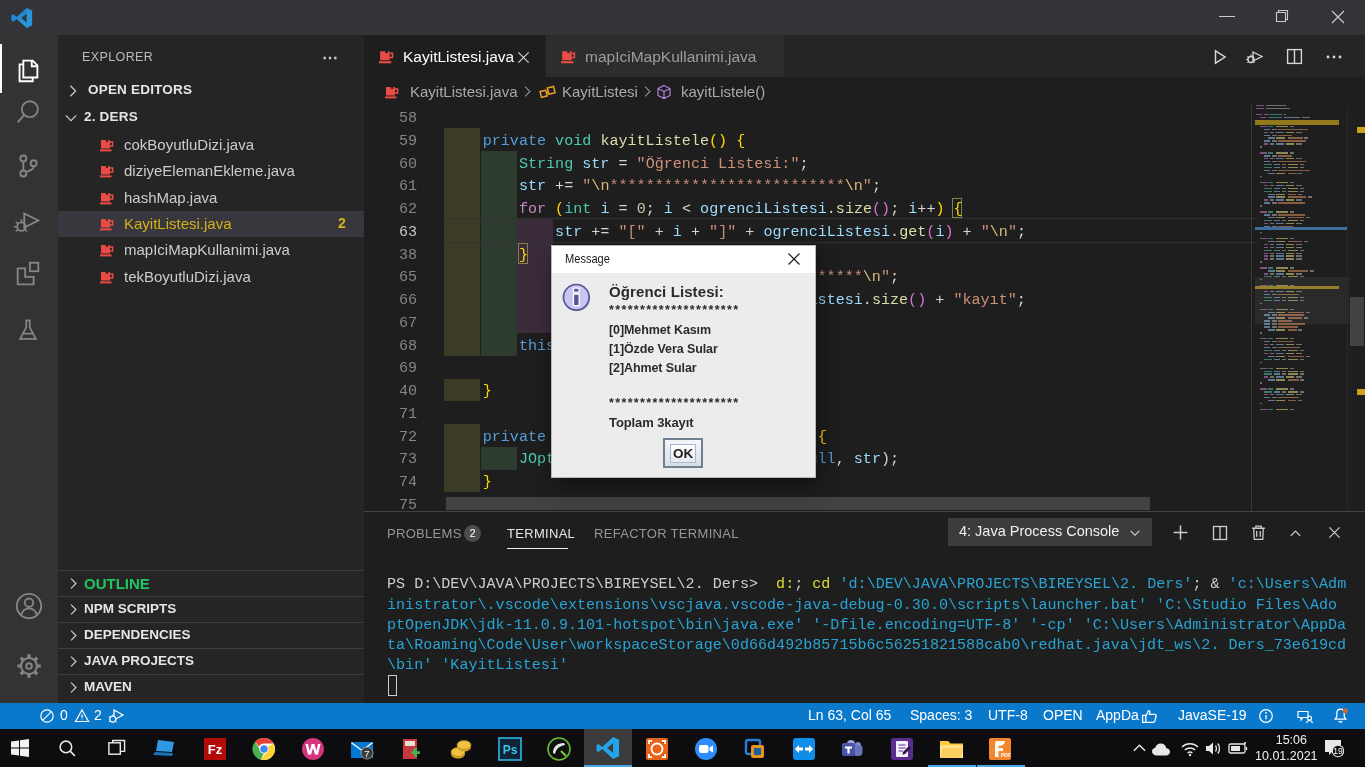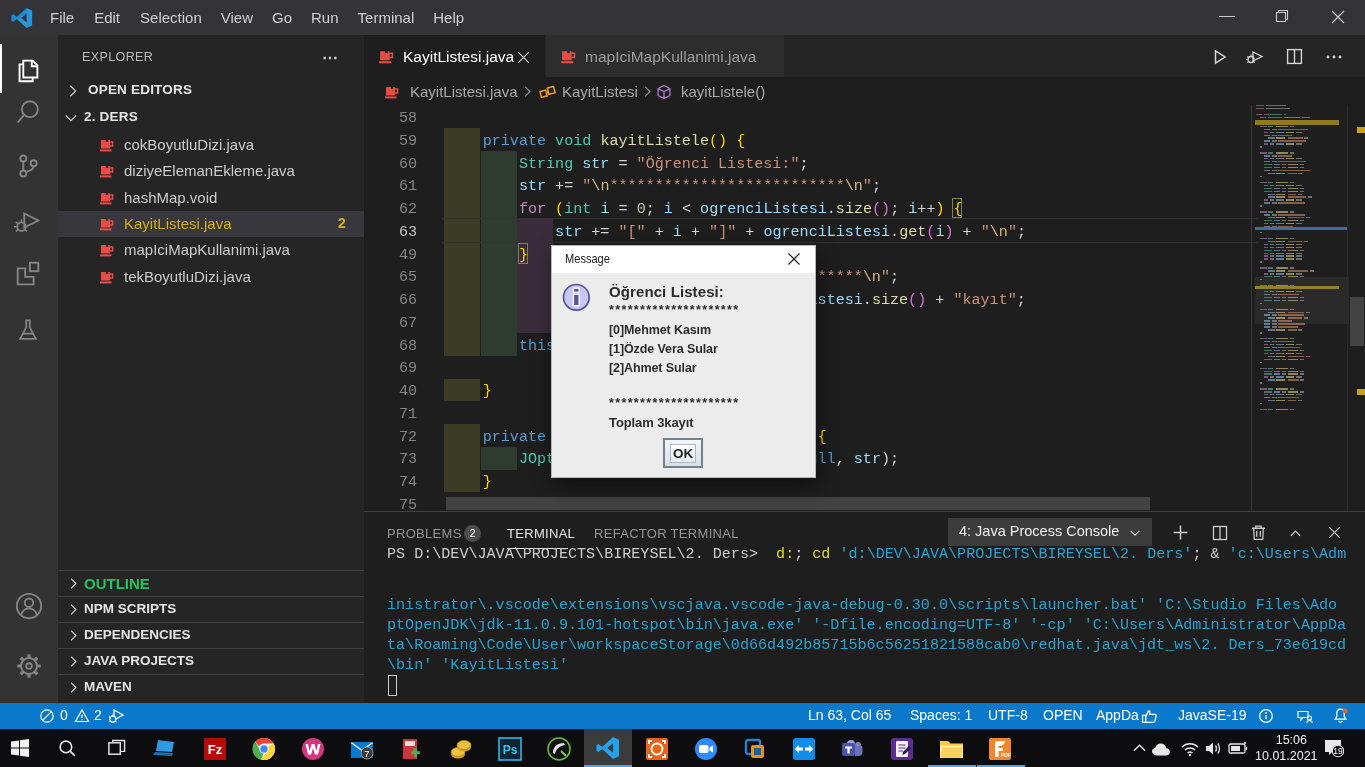--- a/index.html
+++ b/index.html
@@ -16,30 +16,20 @@
 <body>
 <div id="root">
 
 <div class="abs" style="left:0;top:0;width:1365px;height:35px;background:#343438;"></div>
 <div class="abs" id="vslogo" style="left:11px;top:7px;">
 <svg width="22" height="22" viewBox="0 0 100 100">
 <path fill="#2994da" fill-rule="evenodd" d="M71 4 L96 16 L96 84 L71 96 L26 54 L10 67 L2 61 L2 39 L10 33 L26 46 Z M71 30 L47 50 L71 70 Z"></path>
 <path fill="#1277bd" d="M2 39 L10 33 L26 46 L71 4 L71 30 L47 50 L26 54 L10 67 L2 61 Z" opacity="0.35"></path>
 </svg>
 </div>
-<div class="abs" style="left:0;top:0;height:35px;display:flex;align-items:center;color:#d0d0d0;font-size:15px;">
-  <span style="margin-left:50px">File</span>
-  <span style="margin-left:20px">Edit</span>
-  <span style="margin-left:20px">Selection</span>
-  <span style="margin-left:19px">View</span>
-  <span style="margin-left:19px">Go</span>
-  <span style="margin-left:19px">Run</span>
-  <span style="margin-left:19px">Terminal</span>
-  <span style="margin-left:19px">Help</span>
-</div>
 
 <div class="abs" style="left:1219px;top:16px;width:16px;height:1px;background:#cccccc;"></div>
 <svg class="abs" style="left:1275px;top:9px;" width="14" height="14" viewBox="0 0 14 14">
       <path fill="none" stroke="#cccccc" stroke-width="1.1" d="M1.5 3.5 H10.5 V12.5 H1.5 Z M3.5 3.5 V1.5 H12.5 V10.5 H10.5"></path>
     </svg>
 <svg class="abs" style="left:1330px;top:9px;" width="16" height="16" viewBox="0 0 16 16">
       <path stroke="#cccccc" stroke-width="1.2" d="M2 2 L14 14 M14 2 L2 14"></path>
     </svg>
 
 <div class="abs" style="left:0;top:35px;width:58px;height:668px;background:#333333;"></div>
@@ -122,21 +112,21 @@
           <path d="M11 5 h2.6 v4 h-2.6" fill="none" stroke="#ea4c45" stroke-width="1.5"></path>
           <rect x="1" y="12.4" width="11.5" height="2" fill="#ea4c45"></rect>
         </svg>
     <div class="abs" style="left:124px;top:162px;color:#cccccc;font-size:15px;">diziyeElemanEkleme.java</div>
     <svg class="abs" style="left:99px;top:190px" width="16" height="16" viewBox="0 0 16 16">
           <rect x="2" y="3" width="9" height="8.5" rx="0.5" fill="#ea4c45"></rect>
           <rect x="6.8" y="1.2" width="2.4" height="3.6" fill="#252526"></rect>
           <path d="M11 5 h2.6 v4 h-2.6" fill="none" stroke="#ea4c45" stroke-width="1.5"></path>
           <rect x="1" y="12.4" width="11.5" height="2" fill="#ea4c45"></rect>
         </svg>
-    <div class="abs" style="left:124px;top:189px;color:#cccccc;font-size:15px;">hashMap.void</div>
+    <div class="abs" style="left:124px;top:189px;color:#cccccc;font-size:15px;">hashMap.java</div>
     <svg class="abs" style="left:99px;top:216px" width="16" height="16" viewBox="0 0 16 16">
           <rect x="2" y="3" width="9" height="8.5" rx="0.5" fill="#ea4c45"></rect>
           <rect x="6.8" y="1.2" width="2.4" height="3.6" fill="#37373d"></rect>
           <path d="M11 5 h2.6 v4 h-2.6" fill="none" stroke="#ea4c45" stroke-width="1.5"></path>
           <rect x="1" y="12.4" width="11.5" height="2" fill="#ea4c45"></rect>
         </svg>
     <div class="abs" style="left:124px;top:215px;color:#d5b117;font-size:15px;">KayitListesi.java</div>
     <svg class="abs" style="left:99px;top:242px" width="16" height="16" viewBox="0 0 16 16">
           <rect x="2" y="3" width="9" height="8.5" rx="0.5" fill="#ea4c45"></rect>
           <rect x="6.8" y="1.2" width="2.4" height="3.6" fill="#252526"></rect>
@@ -262,21 +252,21 @@
   <div class="abs" style="left:480.5px;top:151.1px;width:36.2px;height:204.9px;background:#2d3c2e;"></div>
   <div class="abs" style="left:480.5px;top:447px;width:36.2px;height:22.8px;background:#2d3c2e;"></div>
   <div class="abs" style="left:516.7px;top:219.4px;width:36.2px;height:113.8px;background:#3b2c3b;"></div>
 
   <div class="abs" style="left:442px;top:218.4px;width:816px;height:1px;background:#323232;"></div>
   <div class="abs" style="left:442px;top:242.2px;width:816px;height:1px;background:#323232;"></div>
 
   <div class="abs" style="left:952px;top:197.6px;width:10px;height:20.8px;border:1px solid #82824f;box-sizing:border-box;"></div>
   <div class="abs" style="left:518px;top:243.2px;width:10px;height:20.8px;border:1px solid #82824f;box-sizing:border-box;"></div>
 
-  <div id="gutter" class="m" style="position:absolute;left:377px;top:107px;width:40px;text-align:right;color:#858585;"><div>58</div><div>59</div><div>60</div><div>61</div><div>62</div><div style="color:#c6c6c6">63</div><div>49</div><div>65</div><div>66</div><div>67</div><div>68</div><div>69</div><div>40</div><div>71</div><div>72</div><div>73</div><div>74</div><div>75</div></div>
+  <div id="gutter" class="m" style="position:absolute;left:377px;top:107px;width:40px;text-align:right;color:#858585;"><div>58</div><div>59</div><div>60</div><div>61</div><div>62</div><div style="color:#c6c6c6">63</div><div>38</div><div>65</div><div>66</div><div>67</div><div>68</div><div>69</div><div>40</div><div>71</div><div>72</div><div>73</div><div>74</div><div>75</div></div>
 
   <div id="code" class="m" style="position:absolute;left:446.5px;top:107px;color:#d4d4d4;"><div>&nbsp;</div><div>    <span class="k">private</span> <span class="ty">void</span> <span class="fn">kayitListele</span><span class="b1">()</span> <span class="b1">{</span></div><div>        <span class="ty">String</span> <span class="v">str</span> <span class="w">=</span> <span class="s">"Öğrenci Listesi:"</span><span class="w">;</span></div><div>        <span class="v">str</span> <span class="w">+=</span> <span class="s">"</span><span class="esc">\n</span><span class="s">**************************</span><span class="esc">\n</span><span class="s">"</span><span class="w">;</span></div><div>        <span class="cf">for</span> <span class="b1">(</span><span class="ty">int</span> <span class="v">i</span> <span class="w">=</span> <span class="n">0</span><span class="w">;</span> <span class="v">i</span> <span class="w">&lt;</span> <span class="v">ogrenciListesi</span><span class="w">.</span><span class="fn">size</span><span class="b2">()</span><span class="w">;</span> <span class="v">i</span><span class="w">++</span><span class="b1">)</span> <span class="b1">{</span></div><div>            <span class="v">str</span> <span class="w">+=</span> <span class="s">"["</span> <span class="w">+</span> <span class="v">i</span> <span class="w">+</span> <span class="s">"]"</span> <span class="w">+</span> <span class="v">ogrenciListesi</span><span class="w">.</span><span class="fn">get</span><span class="b2">(</span><span class="v">i</span><span class="b2">)</span> <span class="w">+</span> <span class="s">"</span><span class="esc">\n</span><span class="s">"</span><span class="w">;</span></div><div>        <span class="b1">}</span></div><div>            <span class="v">str</span> <span class="w">+=</span> <span class="s">"**************************</span><span class="esc">\n</span><span class="s">"</span><span class="w">;</span></div><div>            <span class="v">str</span> <span class="w">+=</span> <span class="s">"Toplam: "</span> <span class="w">+</span> <span class="v">ogrenciListesi</span><span class="w">.</span><span class="fn">size</span><span class="b2">()</span> <span class="w">+</span> <span class="s">"kayıt"</span><span class="w">;</span></div><div>        </div><div>        <span class="k">this</span><span class="w">.</span><span class="fn">mesajGoster</span><span class="b2">(</span><span class="v">str</span><span class="b2">)</span><span class="w">;</span></div><div>&nbsp;</div><div>    <span class="b1">}</span></div><div>&nbsp;</div><div>    <span class="k">private</span> <span class="ty">void</span> <span class="fn">mesajGoster</span><span class="b1">(</span><span class="ty">String</span> <span class="v">str</span><span class="b1">)</span> <span class="b1">{</span></div><div>        <span class="ty">JOptionPane</span><span class="w">.</span><span class="fn">showMessageDialog</span><span class="b2">(</span> <span class="k">null</span><span class="w">,</span> <span class="v">str</span><span class="w">);</span></div><div>    <span class="b1">}</span></div><div>&nbsp;</div></div>
 
   <div class="abs" style="left:446px;top:497px;width:704px;height:13px;background:#424242;"></div>
 </div>
 
 <div id="minimap">
 <div class="abs" style="left:1258px;top:105px;width:91px;height:406px;background:#1e1e1e;"></div>
 <div class="abs" style="left:1256px;top:105.00px;width:8px;height:1.4px;background:#b06cb4;opacity:0.66;"></div>
 <div class="abs" style="left:1266px;top:105.00px;width:20px;height:1.4px;background:#9a9a9a;opacity:0.66;"></div>
@@ -660,21 +650,21 @@
   <svg class="abs" style="left:1250px;top:524px;" width="17" height="17" viewBox="0 0 16 16">
         <path fill="none" stroke="#cccccc" stroke-width="1.2" d="M2 4 L14 4 M5.5 4 L5.5 2 L10.5 2 L10.5 4 M3.5 4 L4 14.5 L12 14.5 L12.5 4 M6.3 6.5 L6.3 12 M9.7 6.5 L9.7 12"></path>
       </svg>
   <svg class="abs" style="left:1288px;top:526px;" width="15" height="15" viewBox="0 0 16 16">
         <path fill="none" stroke="#cccccc" stroke-width="1.4" d="M3 10.5 L8 5.5 L13 10.5"></path>
       </svg>
   <svg class="abs" style="left:1327px;top:525px;" width="15" height="15" viewBox="0 0 16 16">
         <path stroke="#cccccc" stroke-width="1.3" d="M2.5 2.5 L13.5 13.5 M13.5 2.5 L2.5 13.5"></path>
       </svg>
 
-  <div class="t abs" style="left:387px;top:544px;">PS D:\DEV\JAVA\PROJECTS\BIREYSEL\2. Ders&gt;  <span style="color:#dede2c">d:</span>; <span style="color:#dede2c">cd</span> <span style="color:#27a4d4">'d:\DEV\JAVA\PROJECTS\BIREYSEL\2. Ders'</span>; &amp; <span style="color:#27a4d4">'c:\Users\Adm</span></div>
+  <div class="t abs" style="left:387px;top:574px;">PS D:\DEV\JAVA\PROJECTS\BIREYSEL\2. Ders&gt;  <span style="color:#dede2c">d:</span>; <span style="color:#dede2c">cd</span> <span style="color:#27a4d4">'d:\DEV\JAVA\PROJECTS\BIREYSEL\2. Ders'</span>; &amp; <span style="color:#27a4d4">'c:\Users\Adm</span></div>
   <div class="t abs" style="left:387px;top:595px;color:#27a4d4;">inistrator\.vscode\extensions\vscjava.vscode-java-debug-0.30.0\scripts\launcher.bat' 'C:\Studio Files\Ado</div>
   <div class="t abs" style="left:387px;top:615px;color:#27a4d4;">ptOpenJDK\jdk-11.0.9.101-hotspot\bin\java.exe' '-Dfile.encoding=UTF-8' '-cp' 'C:\Users\Administrator\AppDa</div>
   <div class="t abs" style="left:387px;top:635px;color:#27a4d4;">ta\Roaming\Code\User\workspaceStorage\0d66d492b85715b6c56251821588cab0\redhat.java\jdt_ws\2. Ders_73e619cd</div>
   <div class="t abs" style="left:387px;top:655px;color:#27a4d4;">\bin' 'KayitListesi'</div>
   <div class="abs" style="left:388px;top:675px;width:9px;height:21px;border:1px solid #cccccc;box-sizing:border-box;"></div>
 </div>
 
 <div class="abs" style="left:0;top:703px;width:1365px;height:26px;background:#0a79cc;"></div>
 <div id="statusbar" style="color:#ffffff;font-size:14px;">
   <svg class="abs" style="left:39px;top:708px;" width="16" height="16" viewBox="0 0 16 16">
@@ -685,21 +675,21 @@
   <svg class="abs" style="left:74px;top:708px;" width="16" height="16" viewBox="0 0 16 16">
         <path fill="none" stroke="#ffffff" stroke-width="1.2" d="M8 2 L14.5 13.5 L1.5 13.5 Z M8 6.5 L8 10 M8 11.5 L8 12.3"></path>
       </svg>
   <div class="abs" style="left:94px;top:707px;">2</div>
   <svg class="abs" style="left:107px;top:706px;" width="19" height="19" viewBox="0 0 19 19">
         <path fill="none" stroke="#ffffff" stroke-width="1.3" d="M7 4 L16 9 L7 14 Z"></path>
         <circle cx="5.8" cy="13.2" r="3" fill="#0a79cc" stroke="#ffffff" stroke-width="1.2"></circle>
         <path stroke="#ffffff" stroke-width="1" d="M5.8 9.6 L5.8 8.4 M3.2 11.4 L2 10.4 M3.2 15 L2 16 M8.4 15 L9.6 16"></path>
       </svg>
   <div class="abs" style="left:808px;top:707px;">Ln 63, Col 65</div>
-  <div class="abs" style="left:910px;top:707px;">Spaces: 1</div>
+  <div class="abs" style="left:910px;top:707px;">Spaces: 3</div>
   <div class="abs" style="left:988px;top:707px;">UTF-8</div>
   <div class="abs" style="left:1043px;top:707px;">OPEN</div>
   <div class="abs" style="left:1096px;top:707px;">AppDa</div>
   <svg class="abs" style="left:1141px;top:708px;" width="17" height="17" viewBox="0 0 16 16">
         <path fill="none" stroke="#ffffff" stroke-width="1.2" d="M1.5 7 L4.5 7 L4.5 13.5 L1.5 13.5 Z M4.5 8 L7 2.5 C8 2.5 8.6 3.2 8.4 4.2 L8 6 L13 6 C14 6 14.4 6.8 14.2 7.6 L13 12.3 C12.8 13.1 12.2 13.5 11.4 13.5 L4.5 13.5"></path>
       </svg>
   <div class="abs" style="left:1178px;top:707px;">JavaSE-19</div>
   <svg class="abs" style="left:1258px;top:708px;" width="16" height="16" viewBox="0 0 16 16">
         <circle cx="8" cy="8" r="6.3" fill="none" stroke="#ffffff" stroke-width="1.2"></circle>
         <path stroke="#ffffff" stroke-width="1.3" d="M8 7 L8 11.2"></path>

